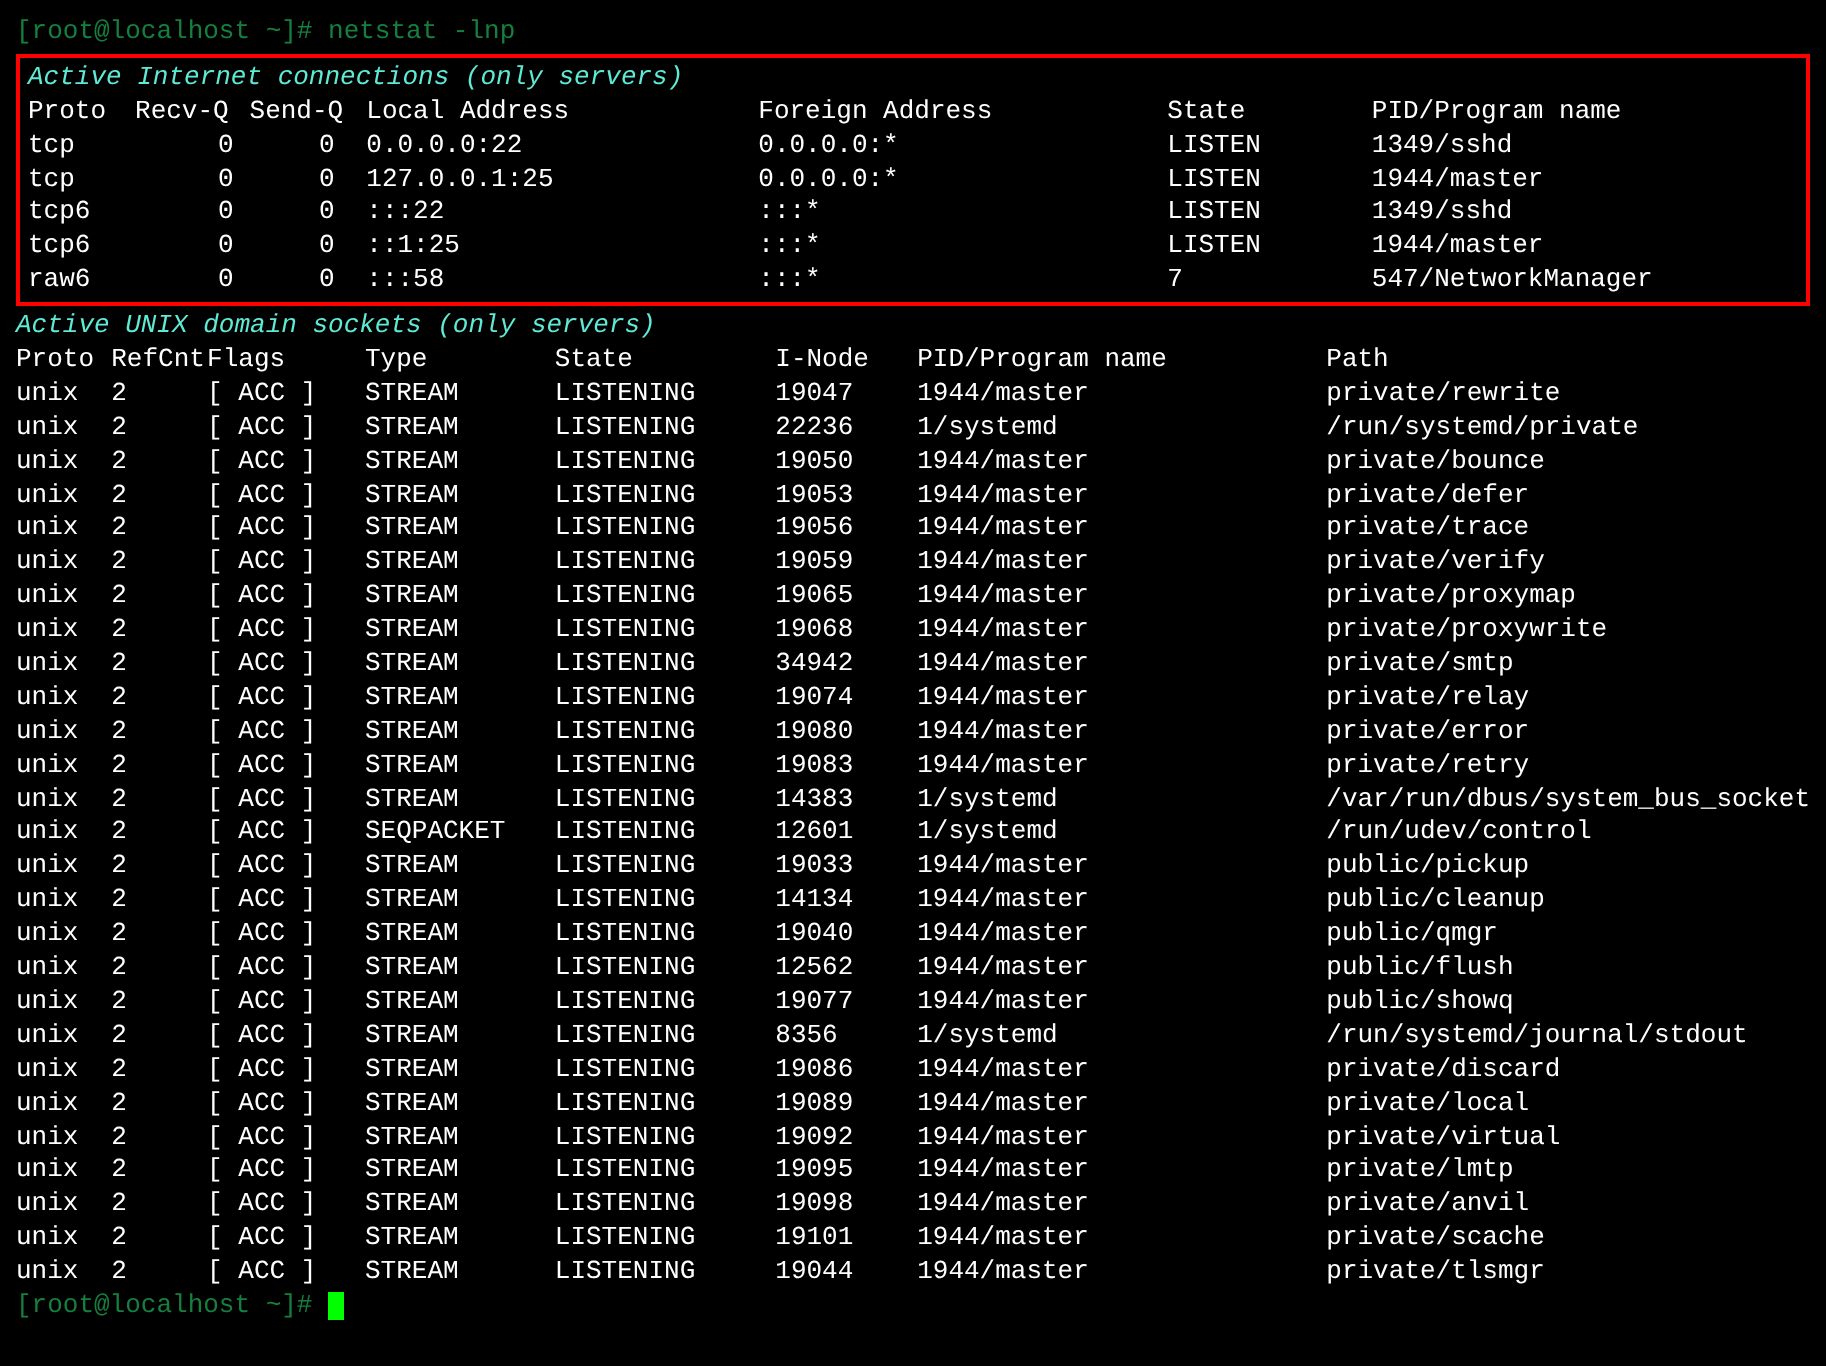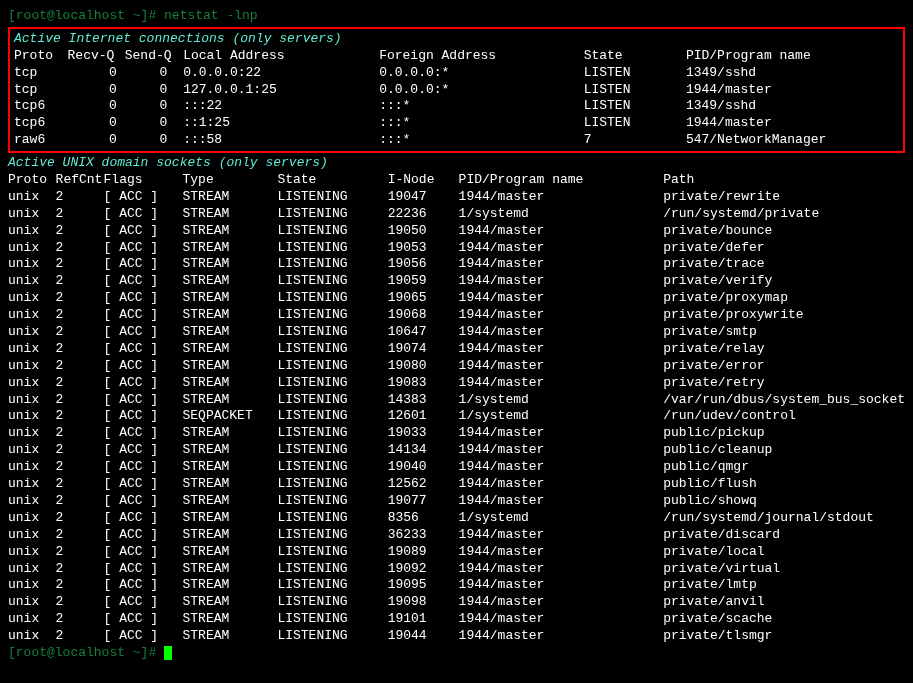--- a/index.html
+++ b/index.html
@@ -225,21 +225,21 @@
         <td class="col-inode">19068</td>
         <td class="col-upid">1944/master</td>
         <td class="col-path">private/proxywrite</td>
       </tr>
       <tr>
         <td class="col-proto">unix</td>
         <td class="col-refcnt">2</td>
         <td class="col-flags">[ ACC ]</td>
         <td class="col-type">STREAM</td>
         <td class="col-ustate">LISTENING</td>
-        <td class="col-inode">10647</td>
+        <td class="col-inode">34942</td>
         <td class="col-upid">1944/master</td>
         <td class="col-path">private/smtp</td>
       </tr>
       <tr>
         <td class="col-proto">unix</td>
         <td class="col-refcnt">2</td>
         <td class="col-flags">[ ACC ]</td>
         <td class="col-type">STREAM</td>
         <td class="col-ustate">LISTENING</td>
         <td class="col-inode">19074</td>
@@ -345,21 +345,21 @@
         <td class="col-inode">8356</td>
         <td class="col-upid">1/systemd</td>
         <td class="col-path">/run/systemd/journal/stdout</td>
       </tr>
       <tr>
         <td class="col-proto">unix</td>
         <td class="col-refcnt">2</td>
         <td class="col-flags">[ ACC ]</td>
         <td class="col-type">STREAM</td>
         <td class="col-ustate">LISTENING</td>
-        <td class="col-inode">36233</td>
+        <td class="col-inode">19086</td>
         <td class="col-upid">1944/master</td>
         <td class="col-path">private/discard</td>
       </tr>
       <tr>
         <td class="col-proto">unix</td>
         <td class="col-refcnt">2</td>
         <td class="col-flags">[ ACC ]</td>
         <td class="col-type">STREAM</td>
         <td class="col-ustate">LISTENING</td>
         <td class="col-inode">19089</td>

